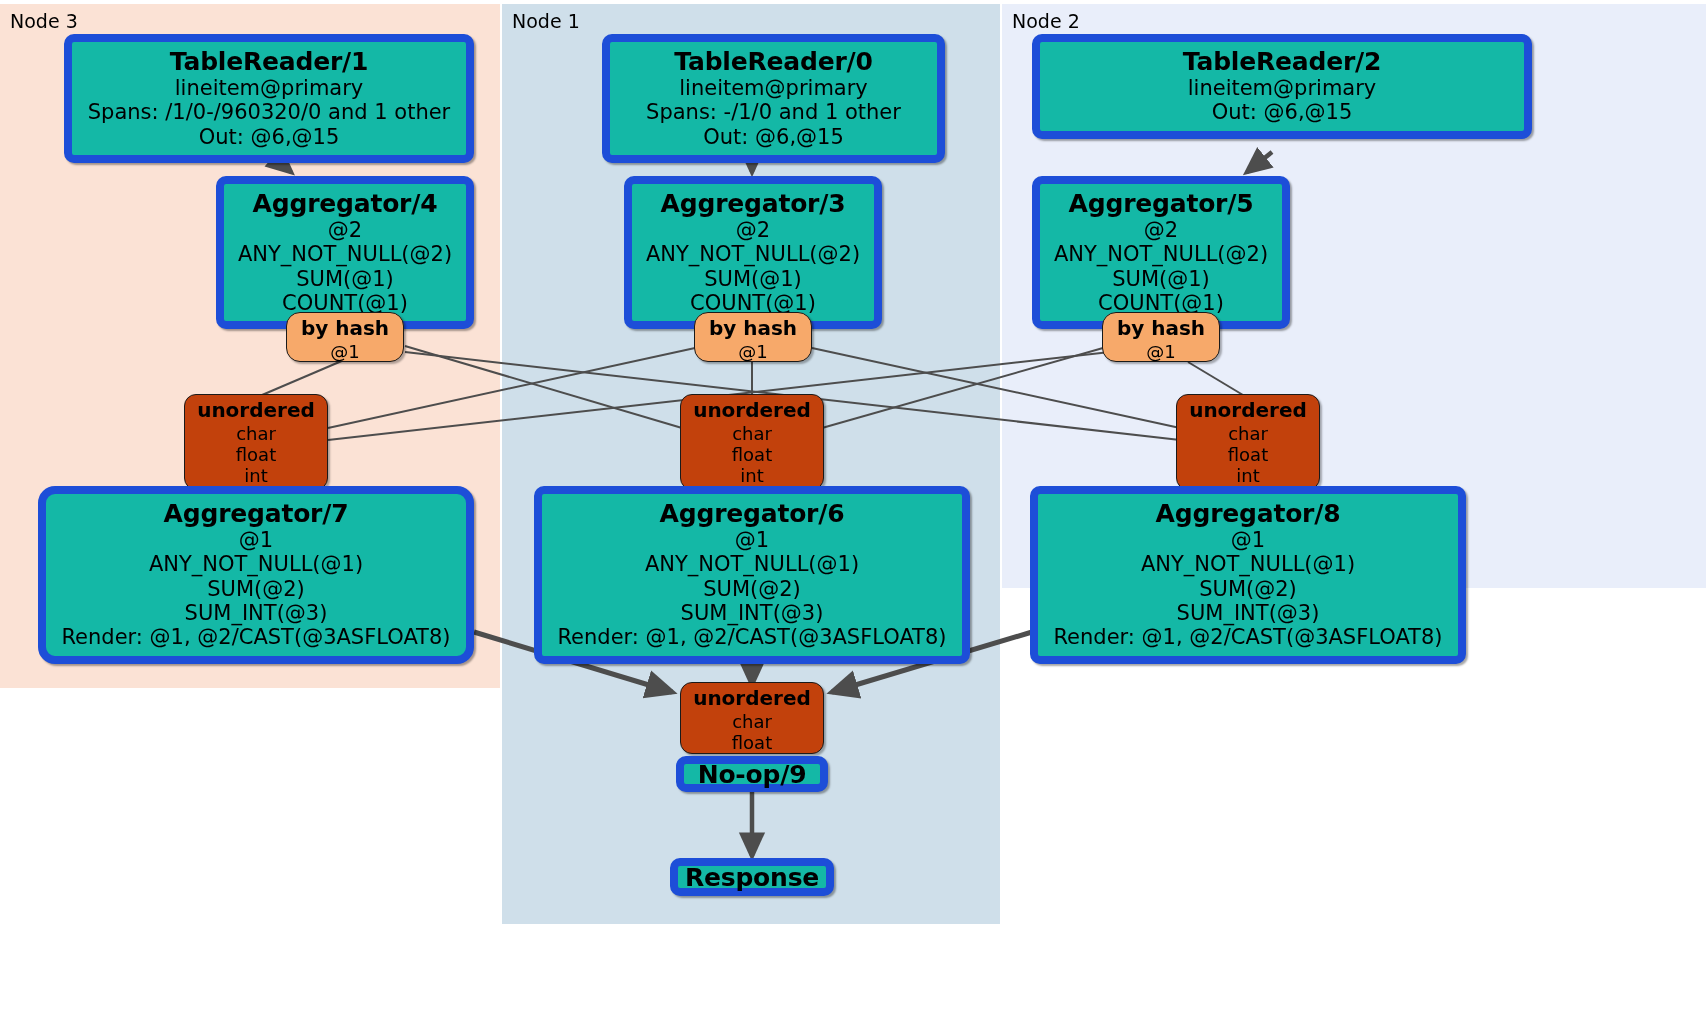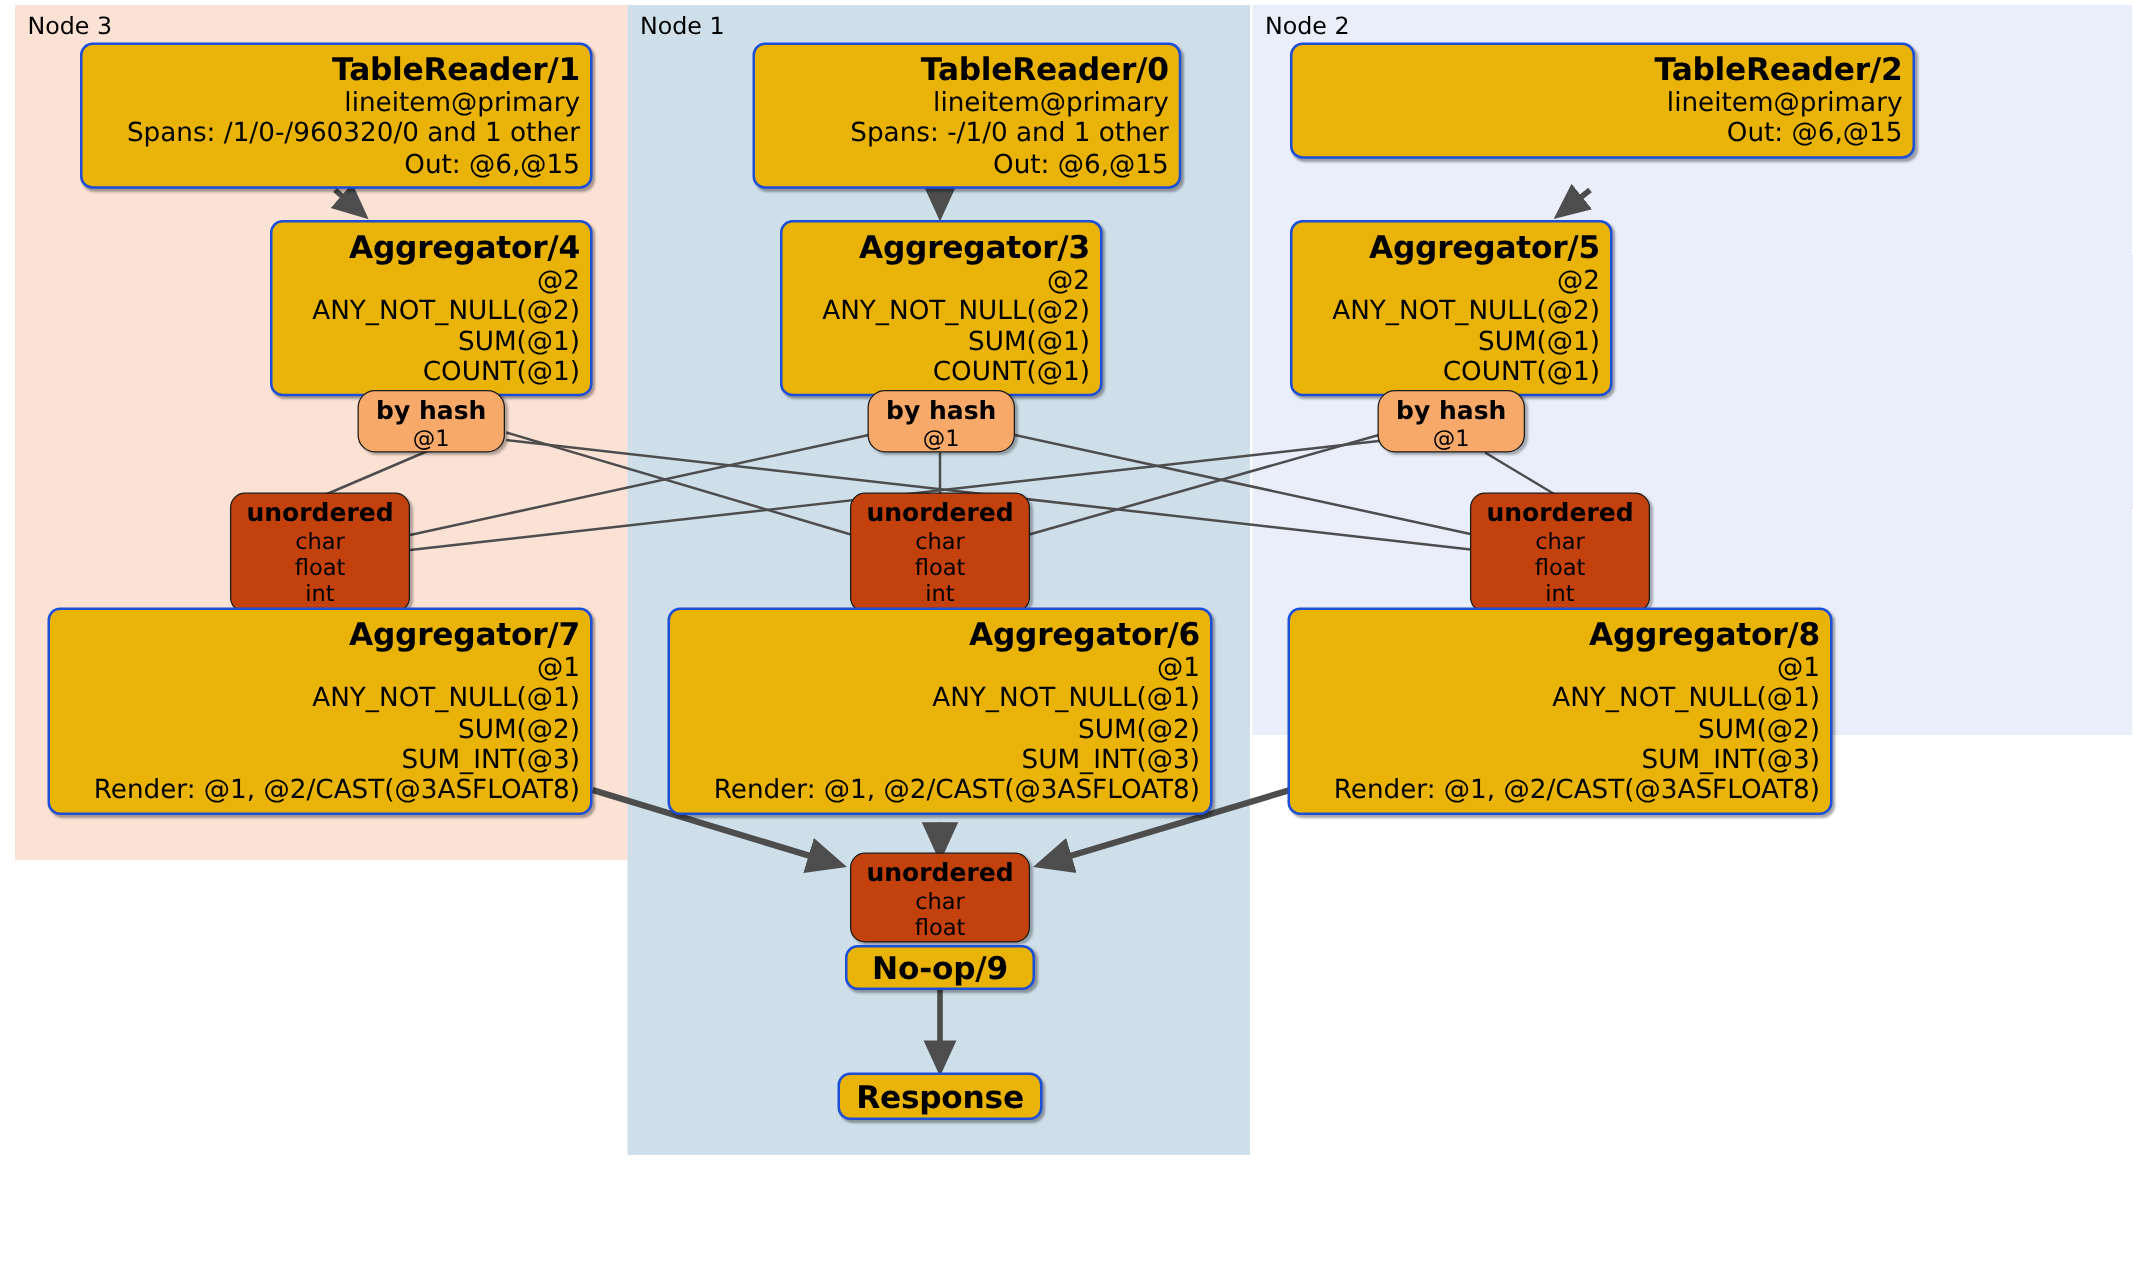--- a/index.html
+++ b/index.html
@@ -36,25 +36,25 @@
     position: absolute;
     top: 0; left: 0;
     width: 1706px;
     height: 1016px;
     pointer-events: none;
   }
   
   .proc {
     position: absolute;
     box-sizing: border-box;
-    background: #eab308;
-    border: 2px solid #1d4ed8;
+    background: #14b8a6;
+    border: 8px solid #1d4ed8;
     border-radius: 10px;
     box-shadow: 2px 2px 2px rgba(0,0,0,0.35);
-    text-align: right;
+    text-align: center;
     padding: 5px 8px 6px 8px;
     color: #000000;
     line-height: 1.16;
   }
   .proc .title {
     font-weight: bold;
     font-size: 25px;
     letter-spacing: -0.2px;
     white-space: nowrap;
   }
@@ -97,21 +97,21 @@
   .router .rline {
     font-size: 18px;
     white-space: nowrap;
   }
 </style>
 </head>
 <body>
 
 <div id="canvas">
 
-  <div class="cluster" style="left:0px; top:4px; width:500px; height:684px; background:#fbe2d5;margin-left:12px;">
+  <div class="cluster" style="left:0px; top:4px; width:500px; height:684px; background:#fbe2d5;">
     <span class="cluster-label">Node 3</span>
   </div>
 
   <div class="cluster" style="left:502px; top:4px; width:498px; height:920px; background:#cfdfea;">
     <span class="cluster-label">Node 1</span>
   </div>
 
   <div class="cluster" style="left:1002px; top:4px; width:704px; height:584px; background:#e9eefa;">
     <span class="cluster-label">Node 2</span>
   </div>
@@ -231,21 +231,21 @@
     <div class="rline">int</div>
   </div>
 
   <div class="router unordered" style="left:1176px; top:394px; width:144px; height:96px;">
     <div class="rtitle">unordered</div>
     <div class="rline">char</div>
     <div class="rline">float</div>
     <div class="rline">int</div>
   </div>
 
-  <div class="proc" style="left:38px; top:486px; width:436px;">
+  <div class="proc" style="left:38px; top:486px; width:436px;border-radius:17px;">
     <div class="title">Aggregator/7</div>
     <div class="line">@1</div>
     <div class="line">ANY_NOT_NULL(@1)</div>
     <div class="line">SUM(@2)</div>
     <div class="line">SUM_INT(@3)</div>
     <div class="line">Render: @1, @2/CAST(@3ASFLOAT8)</div>
   </div>
 
   <div class="proc" style="left:534px; top:486px; width:436px;">
     <div class="title">Aggregator/6</div>

